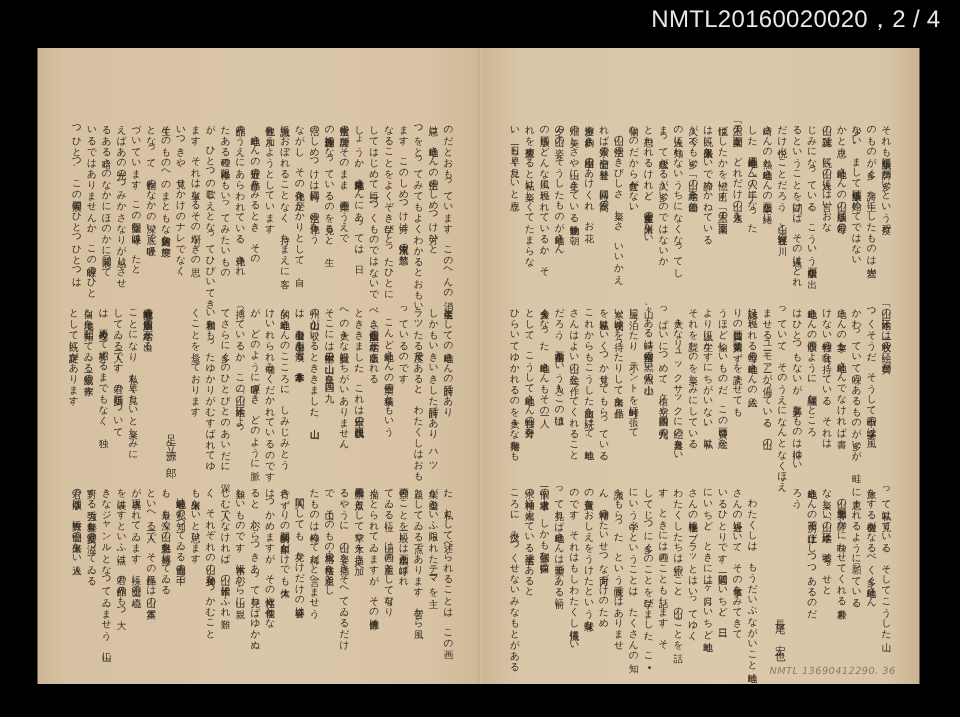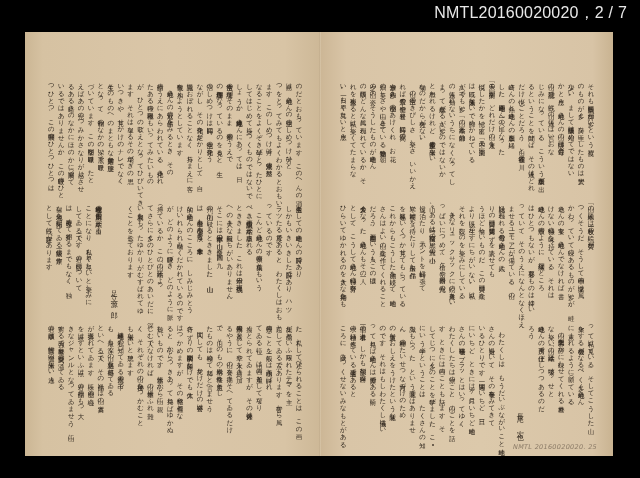--- a/index.html
+++ b/index.html
@@ -56,21 +56,21 @@
     font-size: 6.5px; color: #8a7a66; white-space: nowrap; letter-spacing: .3px;
   }
   .speck {
     position: absolute; left: 432px; top: 444px; width: 2px; height: 2px;
     background: #4a3e32; border-radius: 50%;
   }
 </style>
 </head>
 <body>
 
-<div class="archive-label">NMTL20160020020，2 / 7</div>
+<div class="archive-label">NMTL20160020020，2 / 4</div>
 
 <div class="page page-left"></div>
 <div class="page page-right"></div>
 <div class="fold"></div>
 
 <div class="tier left-tier t1">
   <div class="group">
     <div class="line">のだとおもっています。このへんの消</div>
       <div class="line">息は、畦地さんの生活のしめつけ方ひと</div>
       <div class="line">つをとってみてもよくわかるとおもい</div>
@@ -251,13 +251,13 @@
       <div class="line">の貴重なおしえをうけたという意味な</div>
       <div class="line">のです。それはもしわたくし流儀にい</div>
       <div class="line">って見れば畦地さんは画家である前に、</div>
       <div class="line">一個の求道者——しかも強烈な自己探</div>
       <div class="line">求の精神に燃えている生活者であると</div>
       <div class="line">ころに、汲みつくせないみなもとがある</div>
   </div>
 </div>
 
 <div class="speck"></div>
-<div class="footer-stamp">NMTL 20160020020. 25</div>
+<div class="footer-stamp">NMTL 13690412290. 36</div>
 
 </body></html>

